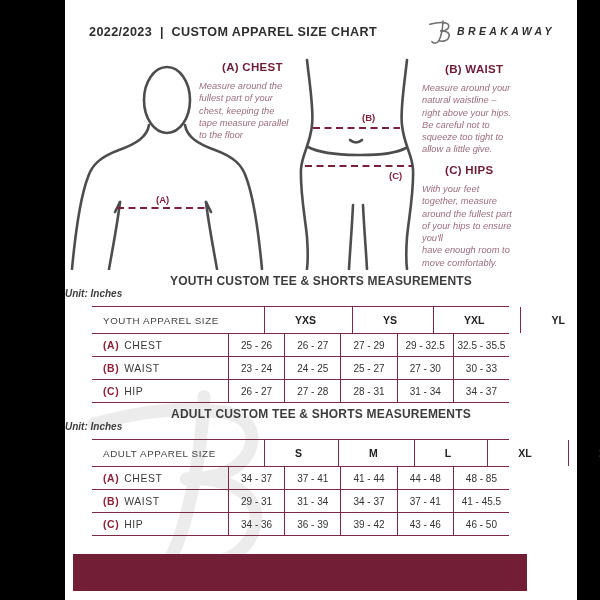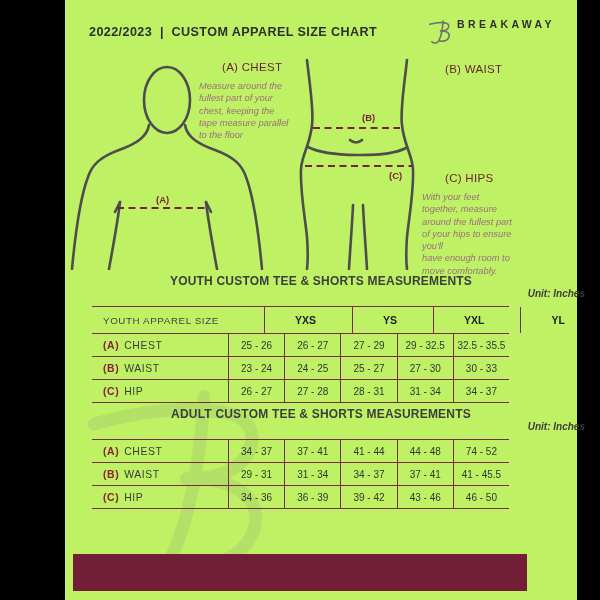--- a/index.html
+++ b/index.html
@@ -2,48 +2,48 @@
 <html><head>
 <meta charset="utf-8">
 <style>
   html,body { margin:0; padding:0; background:#000; }
   .page {
     position:relative; width:600px; height:600px; background:#000;
     font-family:"Liberation Sans", sans-serif; overflow:hidden;
   }
   .sheet {
     position:absolute; left:65px; top:0; width:512px; height:600px;
-    background:#bef264;
+    background:#ffffff;
   }
   .letterbox { position:absolute; top:0; width:65px; height:600px; background:#000; }
   .letterbox.left { left:0; } .letterbox.right { right:0; }
 
   
   .header { position:absolute; left:24px; right:22px; top:16px; height:30px;
             display:flex; justify-content:space-between; align-items:center; }
   .doc-title { font-size:13px; font-weight:bold; color:#2e2e2e; letter-spacing:0.4px;
                white-space:pre; transform:scaleX(.97); transform-origin:left center; }
-  .brand { display:flex; gap:5px; }
+  .brand { display:flex; align-items:center; gap:5px;font-style:italic; }
   .brand-name { font-size:10.5px; font-weight:bold; letter-spacing:3.4px; color:#2e2e2e; }
   .logo-svg { width:24px; height:27px; display:block; }
 
   
   .guide-block { position:absolute; }
-  .g-heading { font-size:11.5px; font-weight:normal; color:#6e1c33; letter-spacing:0.3px; margin:0 0 7px 0;padding-left:27px; }
+  .g-heading { font-size:11.5px; font-weight:bold; color:#6e1c33; letter-spacing:0.3px; margin:0 0 7px 0;padding-left:27px; }
   .g-body { font-size:9.3px; font-style:italic; color:#9c6f7d; line-height:1.32;
             white-space:pre-line; margin:4px; }
   .figures { position:absolute; left:0; top:55px; width:350px; height:215px; }
   .figline { fill:none; stroke:#4d4d4d; stroke-width:2.6; stroke-linecap:round; }
   .dash { stroke:#7c1f38; stroke-width:2.2; stroke-dasharray:7 4.5; fill:none; }
   .marker { font-family:"Liberation Sans", sans-serif; font-size:9.5px; font-weight:bold; fill:#7c1f38; }
 
   
   .section-title { position:absolute; left:0; width:100%; text-align:center;
                    font-size:12px; font-weight:bold; color:#3d3d3d; letter-spacing:0.2px; }
-  .unit-line { position:absolute; left:8px; width:100%; text-align:right;
+  .unit-line { position:absolute; left:0; width:100%; text-align:left;
                font-size:10px; font-style:italic; font-weight:bold; color:#3d3d3d; }
 
   
   .size-table { position:absolute; left:27px; width:417px; border-top:1.6px solid #7b2a41; }
   .t-row { display:grid; grid-template-columns:136px 1fr 1fr 1fr 1fr 1fr;
            border-bottom:1.6px solid #7b2a41; height:22px; }
   .t-row.head { height:26px;gap:36px; }
   .t-cell { display:flex; align-items:center; justify-content:center;
             font-size:10px; color:#333; border-left:1.6px solid #7b2a41; }
   .t-row.head .t-cell { font-weight:bold; font-size:10.5px; color:#222;padding-left:30px; }
@@ -109,22 +109,28 @@
     <div class="guide-block" style="left:130px; top:61px; width:112px;">
       <p class="g-heading">(A) CHEST</p>
       <p class="g-body">Measure around the
 fullest part of your
 chest, keeping the
 tape measure parallel
 to the floor</p>
     </div>
     <div class="guide-block" style="left:353px; top:63px; width:112px;">
       <p class="g-heading">(B) WAIST</p>
-    </div>
-    <div class="guide-block" style="left:353px; top:172px; width:114px;">
+      <p class="g-body">Measure around your
+natural waistline –
+right above your hips.
+Be careful not to
+squeeze too tight to
+allow a little give.</p>
+    </div>
+    <div class="guide-block" style="left:353px; top:164px; width:114px;">
       <p class="g-heading">(C) HIPS</p>
       <p class="g-body">With your feet
 together, measure
 around the fullest part
 of your hips to ensure
 you'll
 have enough room to
 move comfortably.</p>
     </div>
 
@@ -180,30 +186,38 @@
         <div class="t-cell">28 - 31</div>
         <div class="t-cell">31 - 34</div>
         <div class="t-cell">34 - 37</div>
       </div>
     </div>
 
     <div class="section-title" style="top:407px;">ADULT CUSTOM TEE &amp; SHORTS MEASUREMENTS</div>
     <div class="unit-line" style="top:421px;">Unit: Inches</div>
 
     <div class="size-table" style="top:439px;">
+      <div class="t-row head">
+        <div class="t-label">ADULT APPAREL SIZE</div>
+        <div class="t-cell">S</div>
+        <div class="t-cell">M</div>
+        <div class="t-cell">L</div>
+        <div class="t-cell">XL</div>
+        <div class="t-cell">2XL</div>
+      </div>
       <div class="t-row">
         <div class="t-label">
             <span class="pfx">(A)</span>
             <span>CHEST</span>
           </div>
         <div class="t-cell">34 - 37</div>
         <div class="t-cell">37 - 41</div>
         <div class="t-cell">41 - 44</div>
         <div class="t-cell">44 - 48</div>
-        <div class="t-cell">74 - 52</div>
+        <div class="t-cell">48 - 85</div>
       </div>
       <div class="t-row">
         <div class="t-label">
             <span class="pfx">(B)</span>
             <span>WAIST</span>
           </div>
         <div class="t-cell">29 - 31</div>
         <div class="t-cell">31 - 34</div>
         <div class="t-cell">34 - 37</div>
         <div class="t-cell">37 - 41</div>

